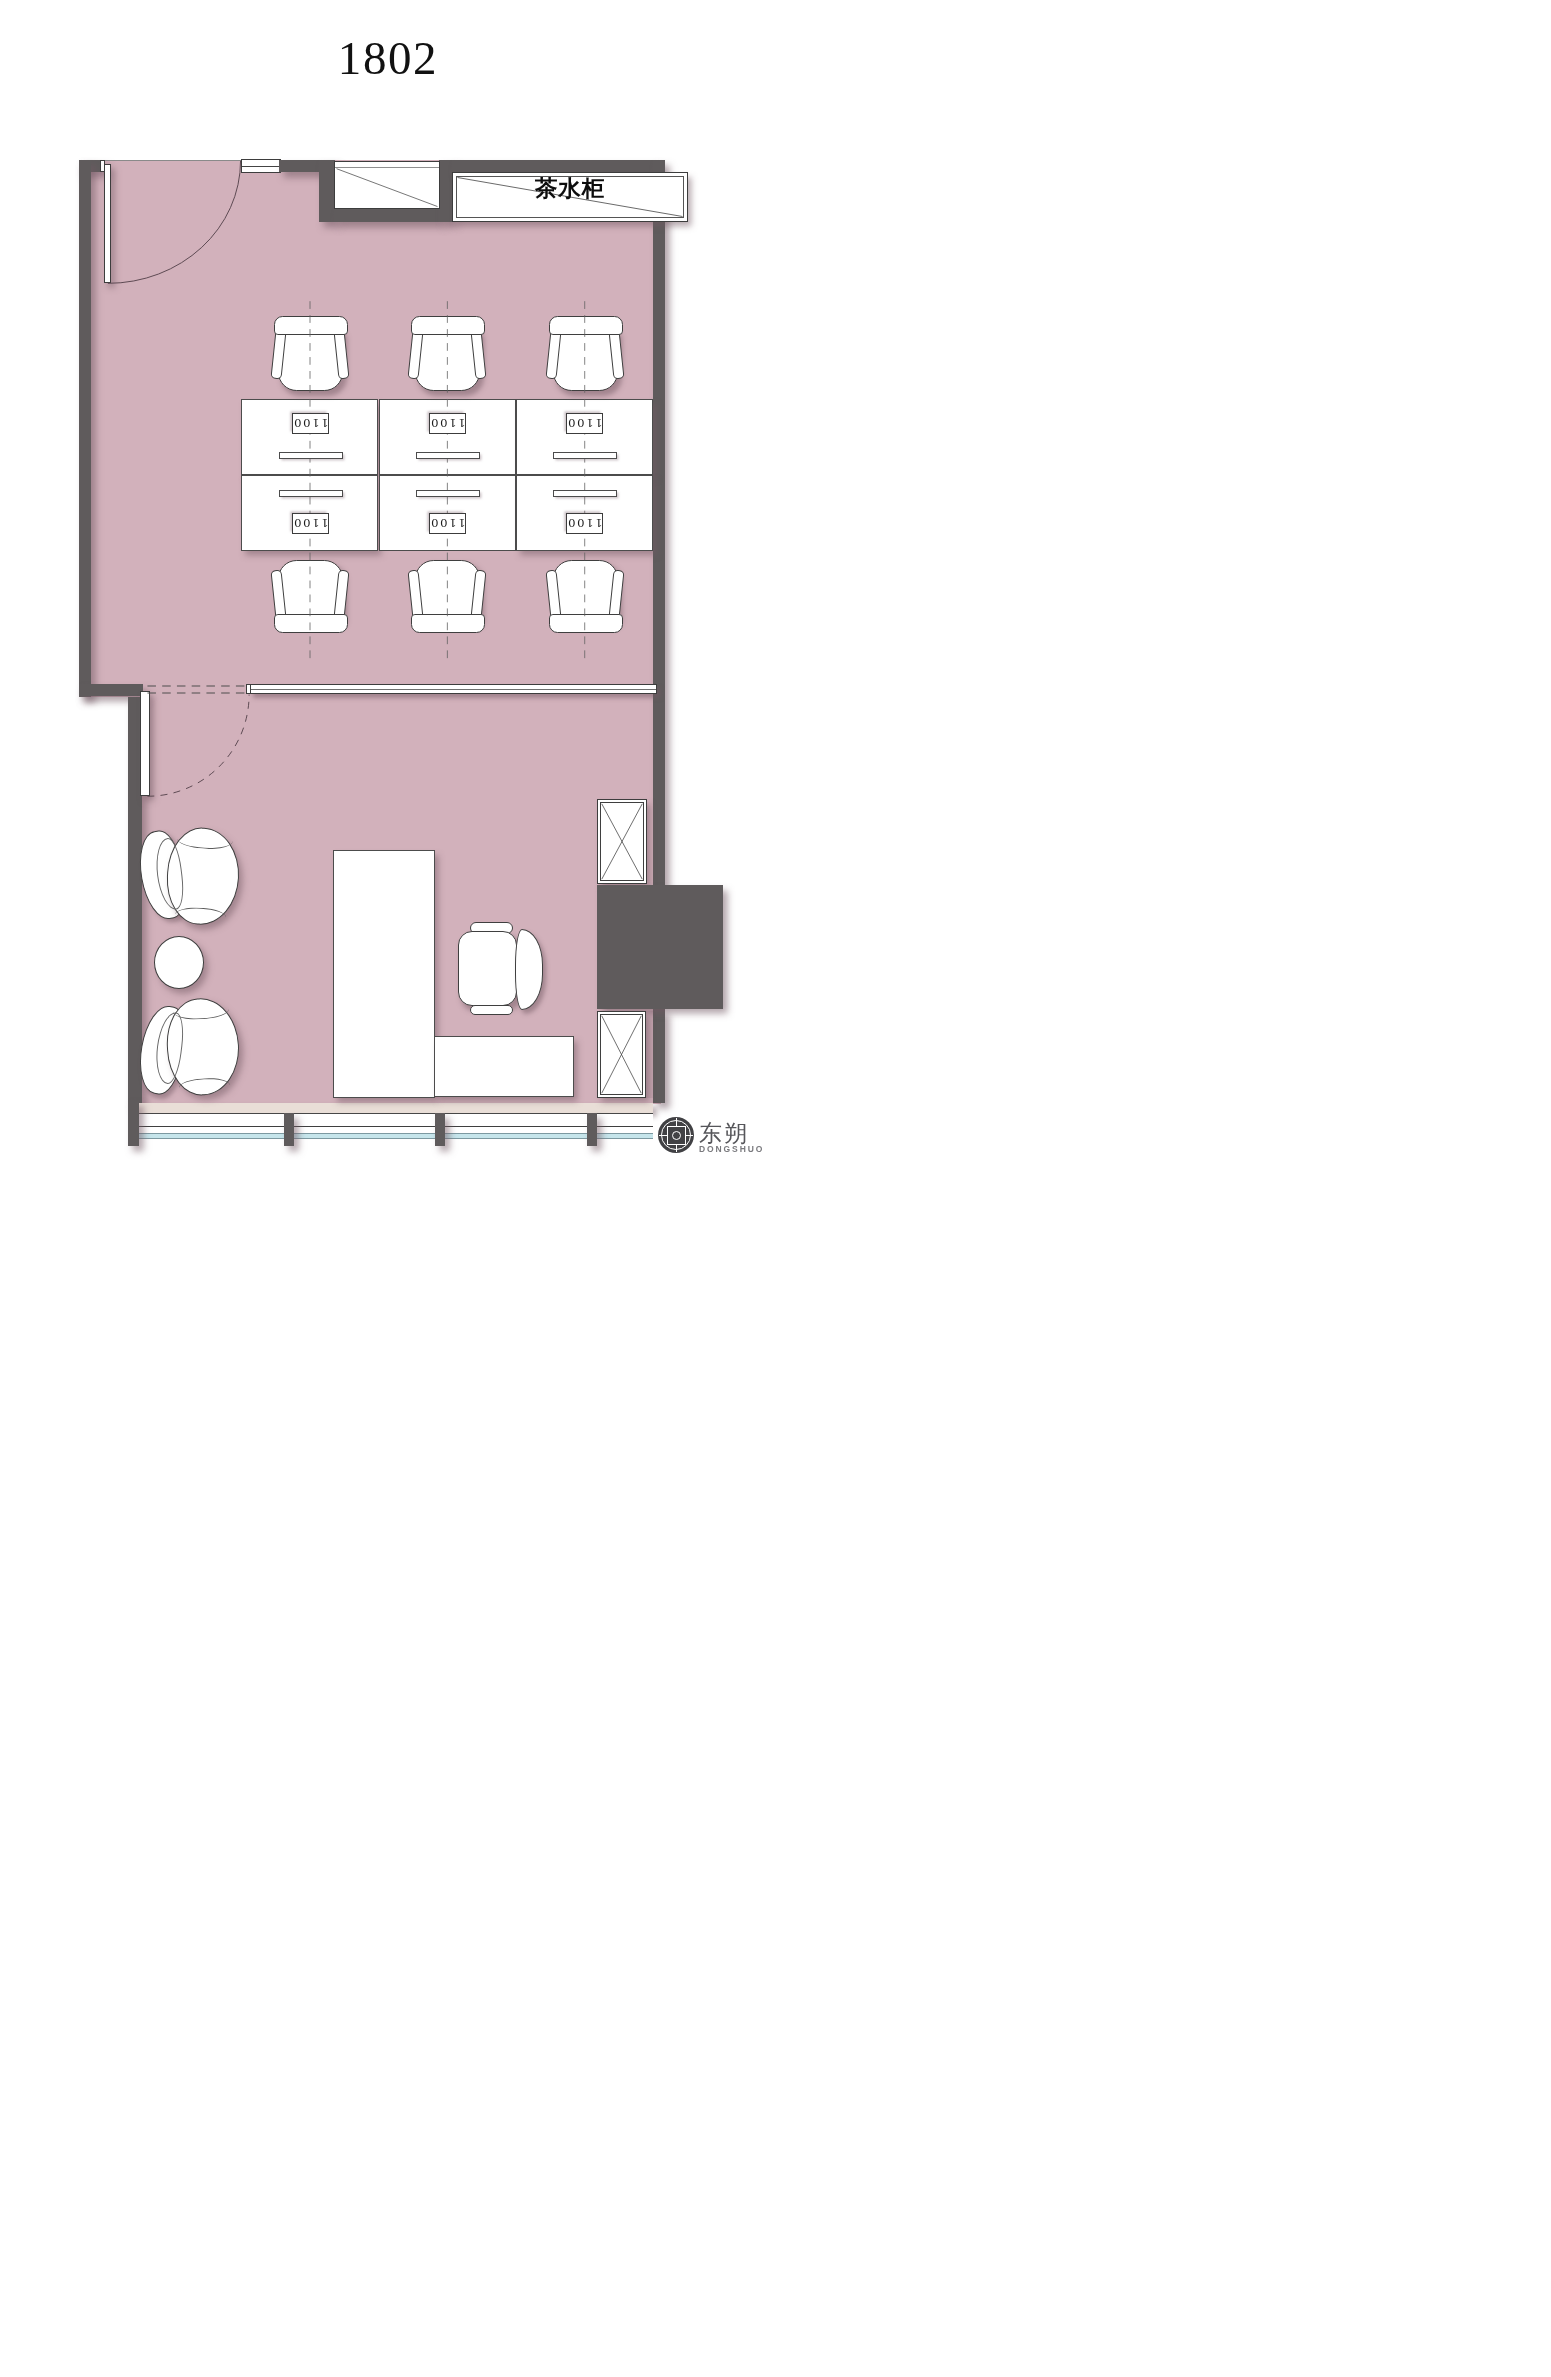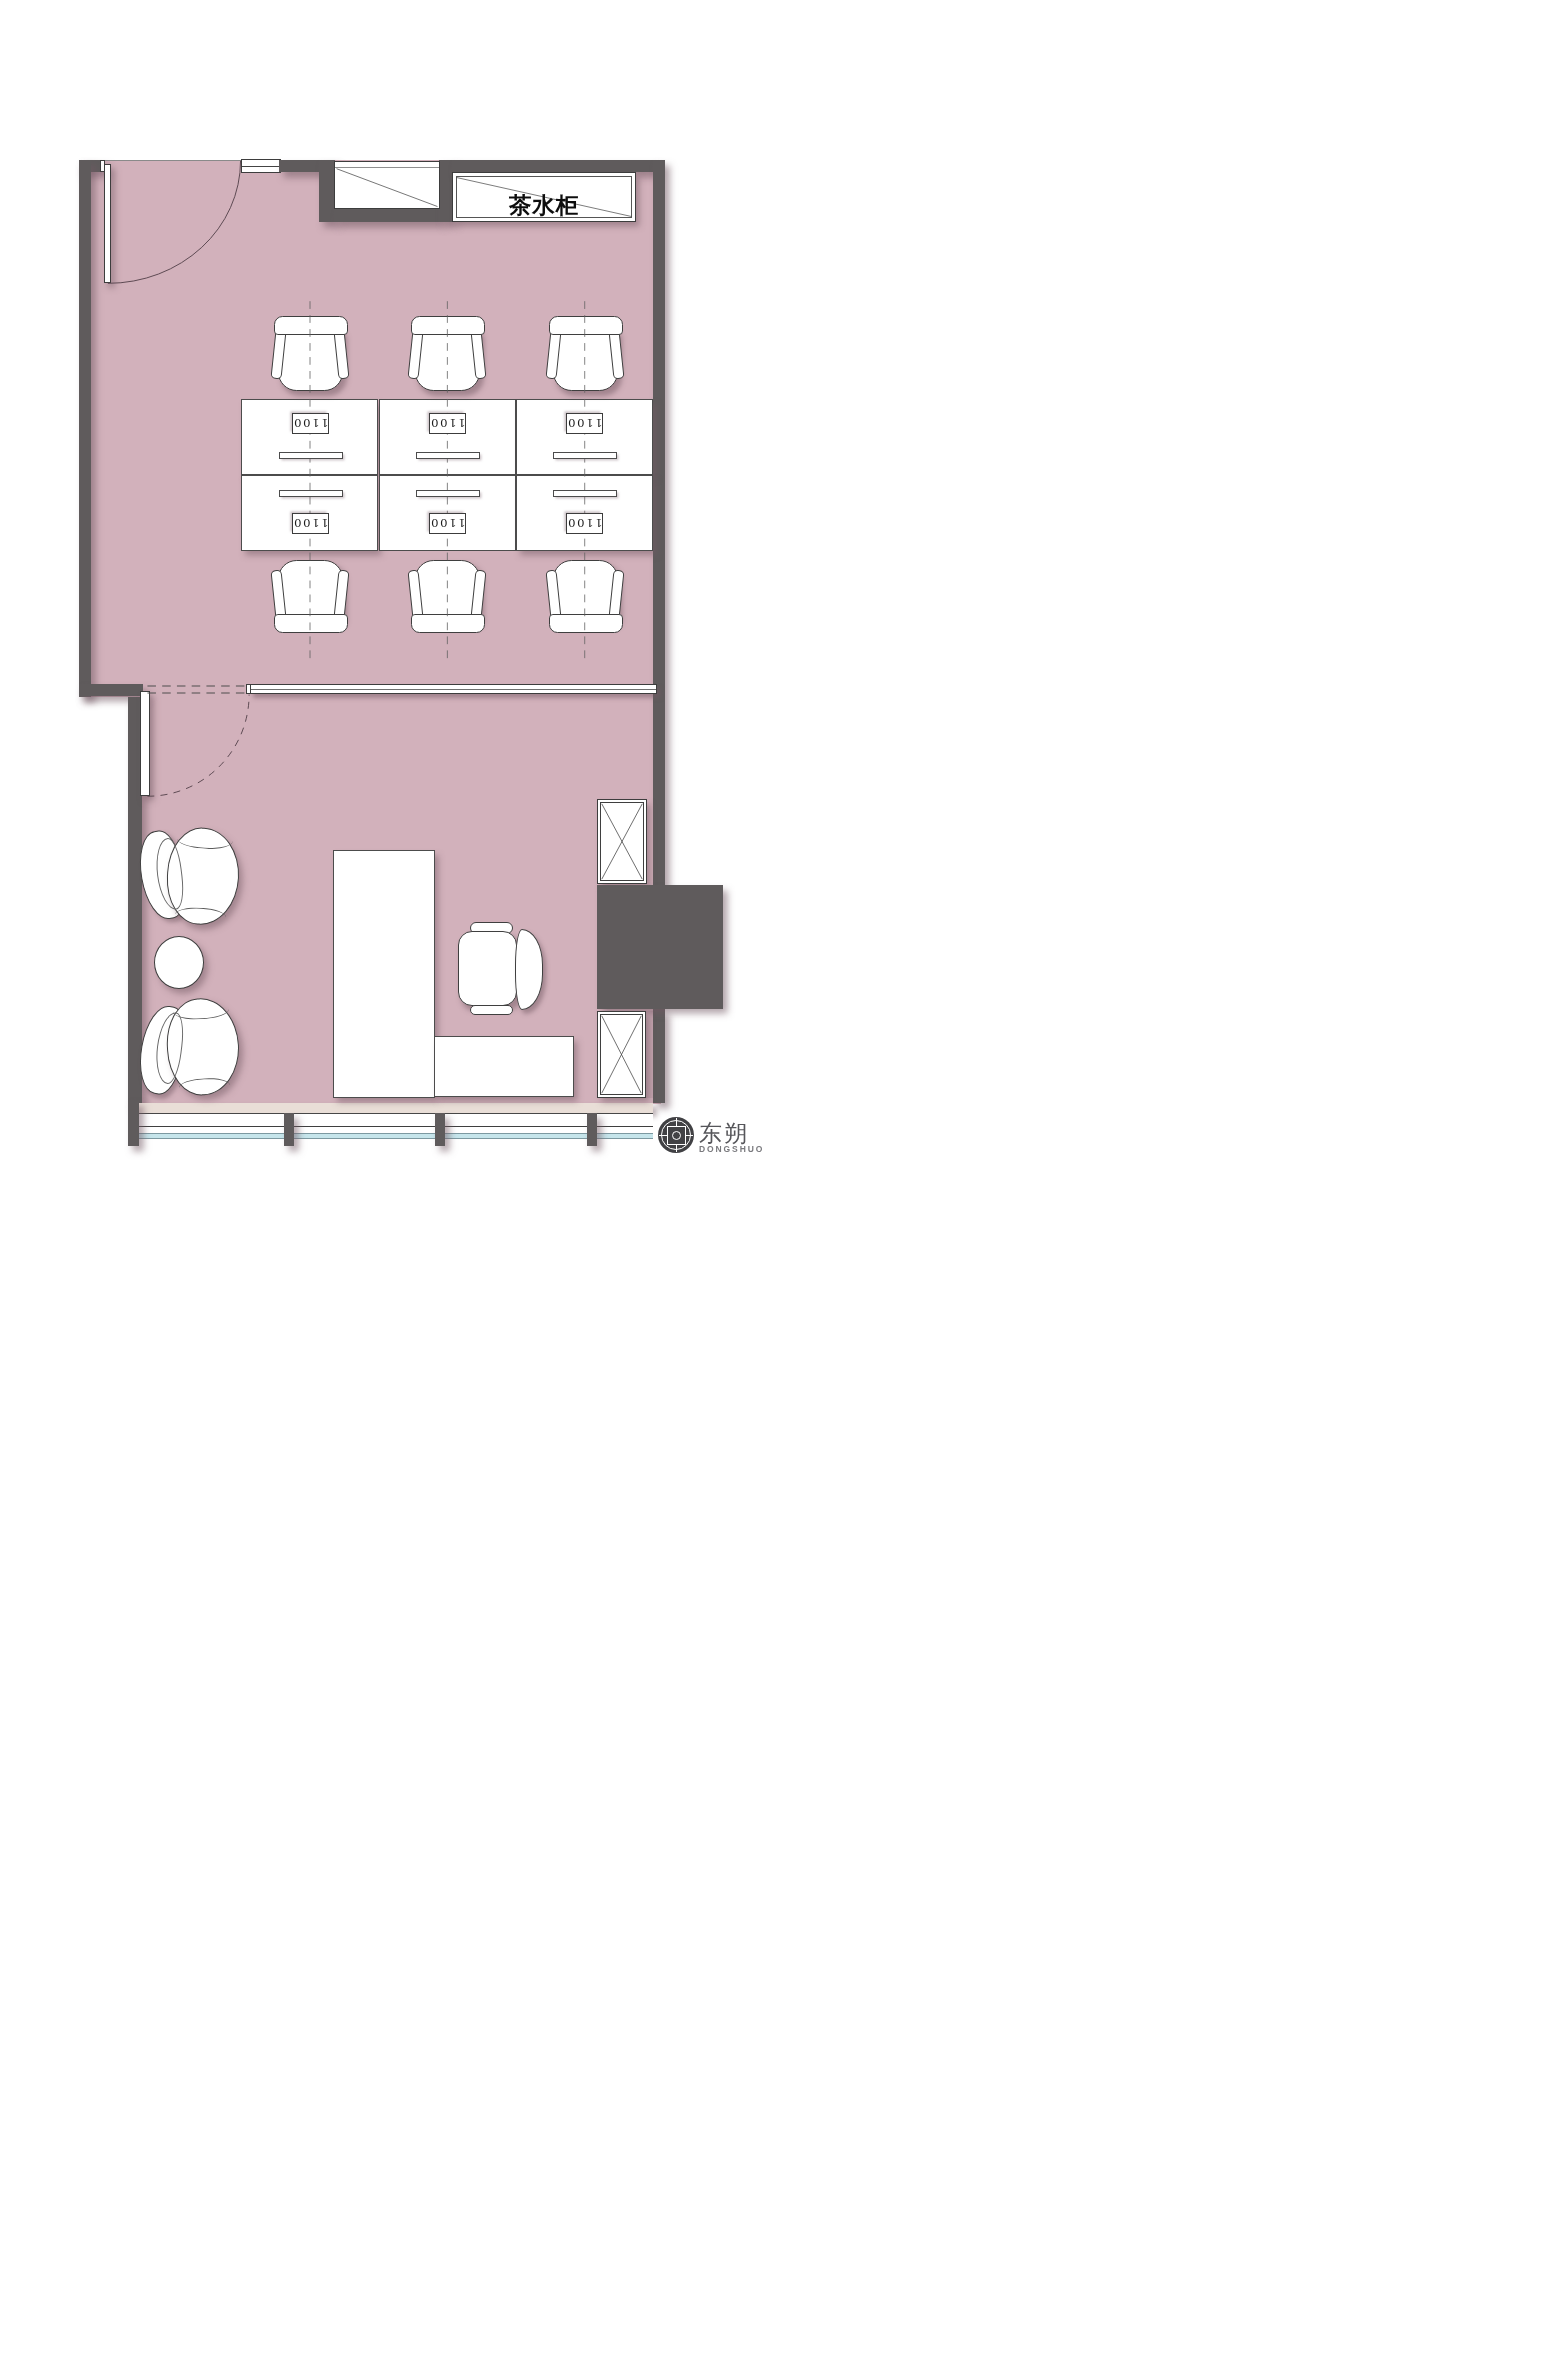--- a/index.html
+++ b/index.html
@@ -65,20 +65,21 @@
   .logo-mark .dot{position:absolute;left:14px;top:14px;width:7px;height:7px;border:1.1px solid #fff;border-radius:50%;}
   .logo-name{font-size:23px;color:#56565a;font-weight:500;letter-spacing:2.3px;z-index:50;}
   .logo-sub{font-size:8.5px;color:#7a7a7e;font-weight:500;letter-spacing:1.9px;z-index:50;
             font-family:"Liberation Sans",sans-serif;}
 </style>
 </head>
 <body>
 
 <div class="canvas">
 
+  <h1 class="abs title">1802</h1>
 
   <div class="abs floor" style="left:85px;top:160px;width:576px;height:537px;"></div>
   <div class="abs floor" style="left:129px;top:697px;width:532px;height:407px;"></div>
 
   <div class="abs wall" style="left:79px;top:160px;width:25px;height:12.4px;"></div>
   <div class="abs thin-line" style="left:104px;top:160px;width:137px;height:0.8px;"></div>
   <div class="abs white" style="left:100px;top:160px;width:4.7px;height:12.4px;"></div>
   <div class="abs white" style="left:241px;top:159px;width:40px;height:14px;">
     <div class="abs" style="left:0;top:6.2px;width:100%;height:0.8px;background:#444;"></div>
   </div>
@@ -86,21 +87,21 @@
   <div class="abs wall" style="left:319px;top:160px;width:15.5px;height:62px;"></div>
   <div class="abs wall" style="left:334px;top:208px;width:106px;height:14px;"></div>
   <div class="abs white" style="left:334px;top:161px;width:106px;height:48px;z-index:2;">
     <div class="abs" style="left:0;top:5.4px;width:100%;height:0.8px;background:#8f8f8f;"></div>
     <svg class="fit" viewBox="0 0 137 62" preserveAspectRatio="none">
       <line x1="2" y1="9" x2="135" y2="60" stroke="#4a4a4a" stroke-width="1"></line>
     </svg>
   </div>
   <div class="abs wall" style="left:439px;top:160px;width:14px;height:62px;"></div>
   <div class="abs wall" style="left:452px;top:160px;width:203px;height:12.4px;"></div>
-  <div class="abs white fshadow" style="left:452px;top:172px;width:184px;height:50px;z-index:2;display:flex;align-items:flex-end;justify-content:center;">
+  <div class="abs white fshadow" style="left:452px;top:172px;width:236px;height:50px;z-index:2;display:flex;align-items:flex-start;justify-content:center;">
     <div class="abs" style="left:3.1px;top:3.1px;right:3.1px;bottom:3.1px;border:0.8px solid #555;"></div>
     <svg class="fit" viewBox="0 0 260 64" preserveAspectRatio="none">
       <line x1="5" y1="6" x2="255" y2="58" stroke="#4a4a4a" stroke-width="1"></line>
     </svg>
     <span class="tea-label">茶水柜</span>
   </div>
 
   <div class="abs wall" style="left:79px;top:160px;width:11.6px;height:537px;"></div>
   <div class="abs wall" style="left:79px;top:684px;width:64px;height:12.4px;"></div>
   <div class="abs wall" style="left:128px;top:697px;width:14px;height:407px;"></div>

